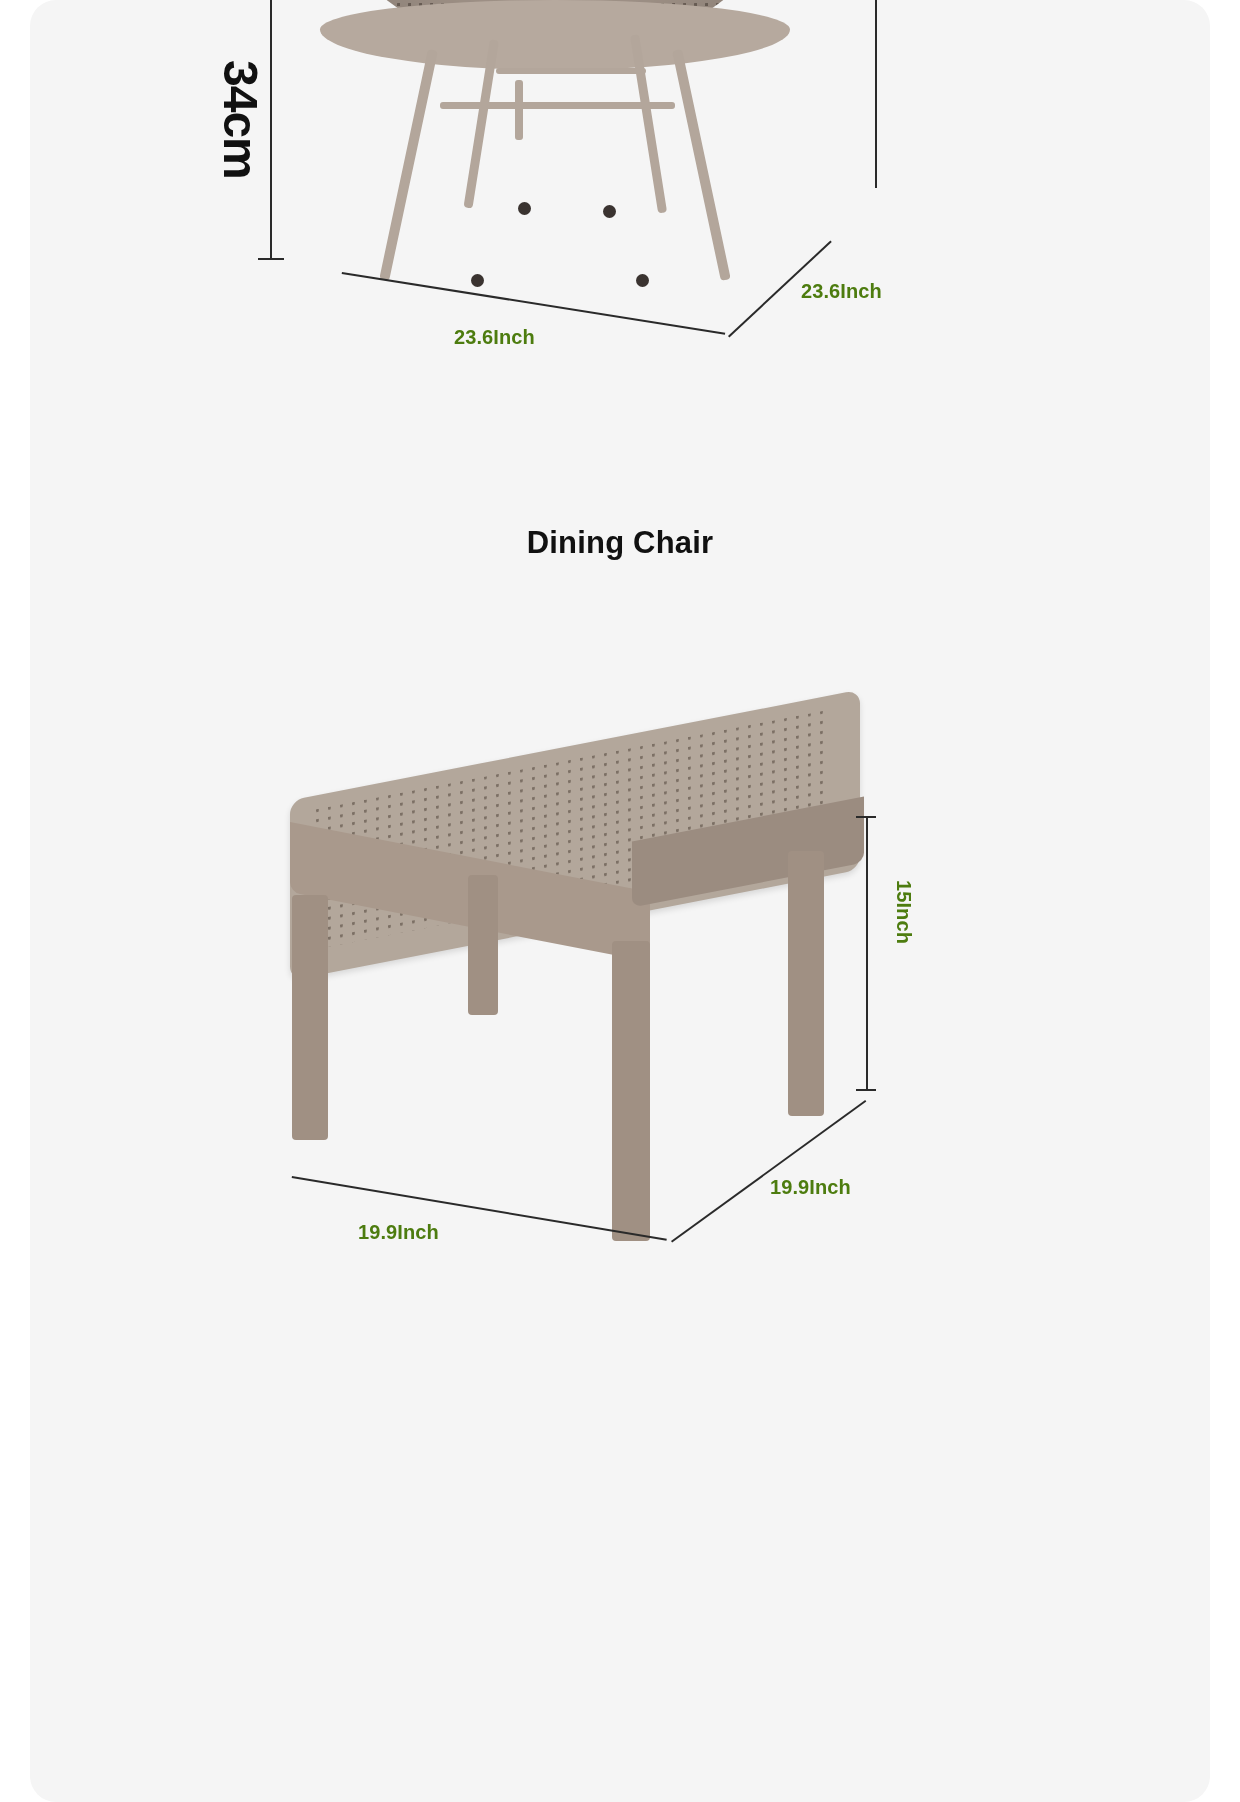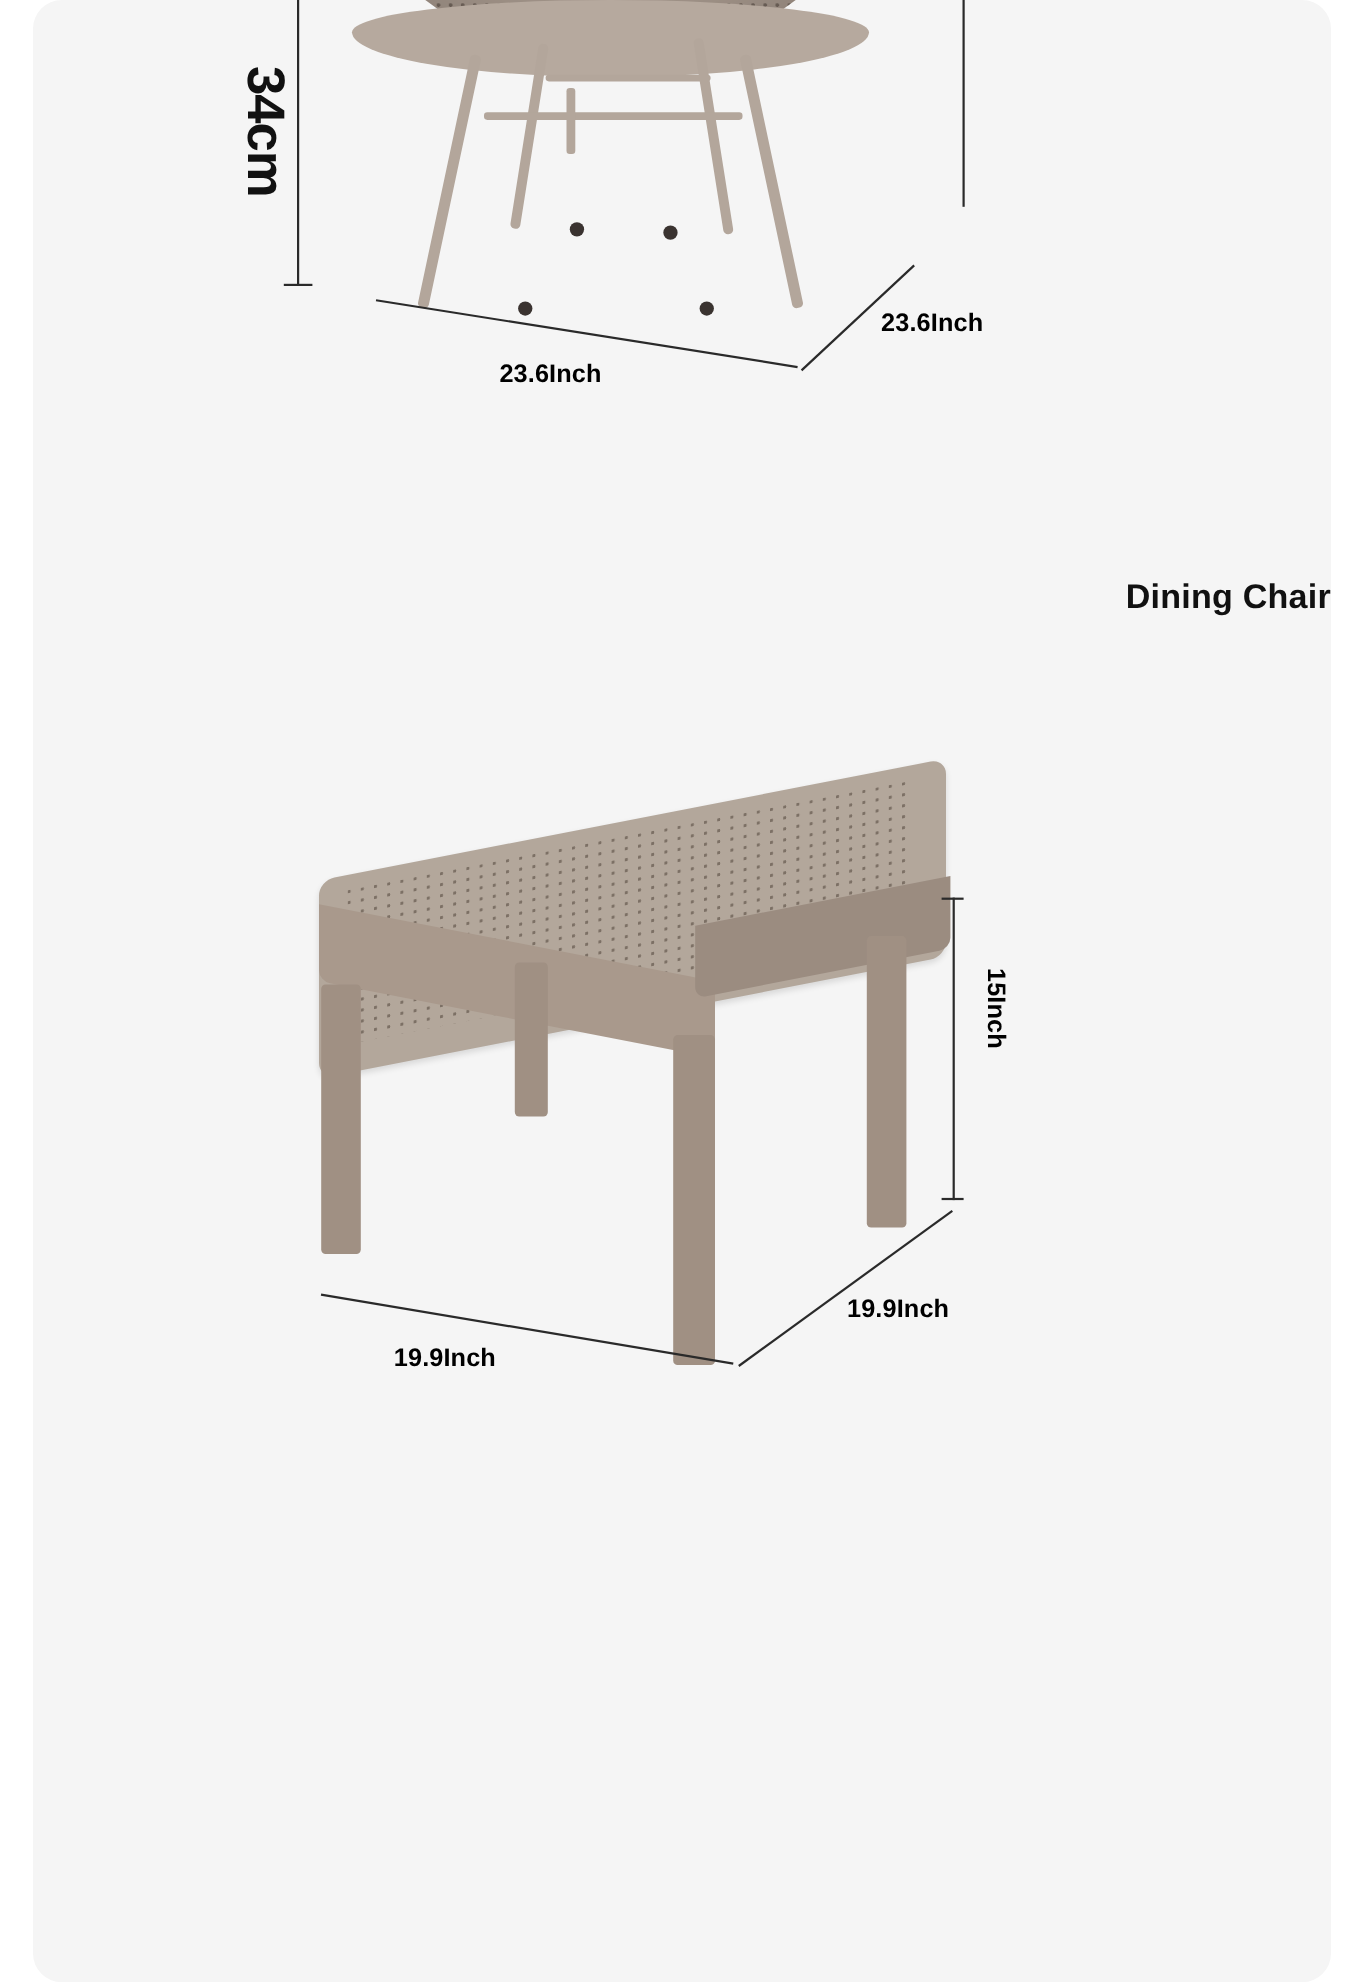--- a/index.html
+++ b/index.html
@@ -20,23 +20,23 @@
     width: 1180px;
     height: 1802px;
     background: #f5f5f5;
     border-radius: 26px;
     overflow: hidden;
   }
 
   
   .dim-label {
     position: absolute;
-    font-size: 23px;
+    font-size: 20px;
     font-weight: 700;
-    color: #000000;
+    color: #4d7c0f;
     white-space: nowrap;
     letter-spacing: 0.1px;
   }
   .dim-label.vertical {
     writing-mode: vertical-rl;
     text-orientation: mixed;
   }
   .big-dim {
     position: absolute;
     font-size: 48px;
@@ -45,21 +45,21 @@
     white-space: nowrap;
     letter-spacing: -1px;
   }
   .big-dim.vertical {
     writing-mode: vertical-rl;
     text-orientation: mixed;
   }
   .caption {
     position: absolute;
     width: 100%;
-    text-align: right;
+    text-align: center;
     font-size: 31px;
     font-weight: 700;
     color: #111;
     letter-spacing: 0.2px;
   }
   .line {
     position: absolute;
     background: #2a2a2a;
   }
   .hline { height: 1.6px; }

